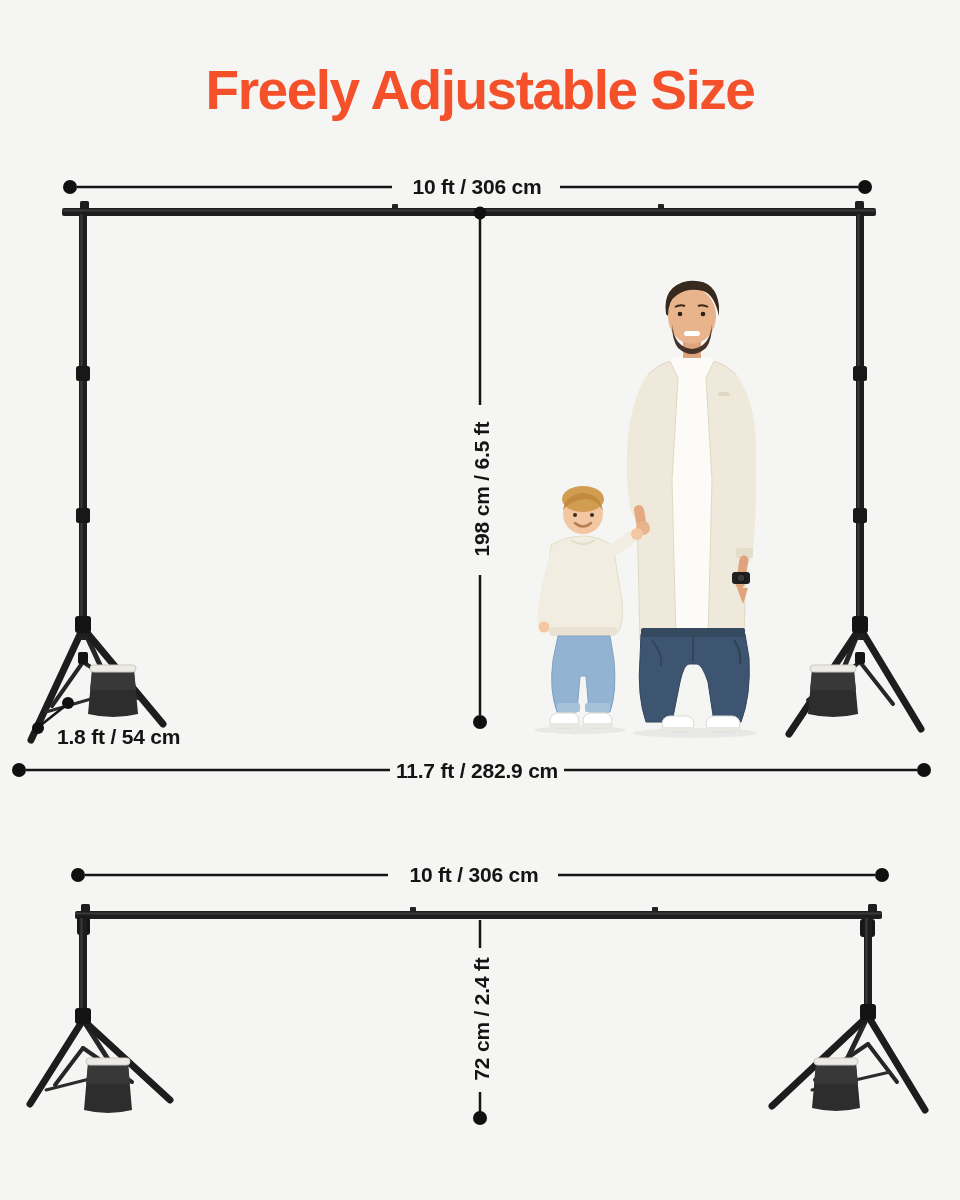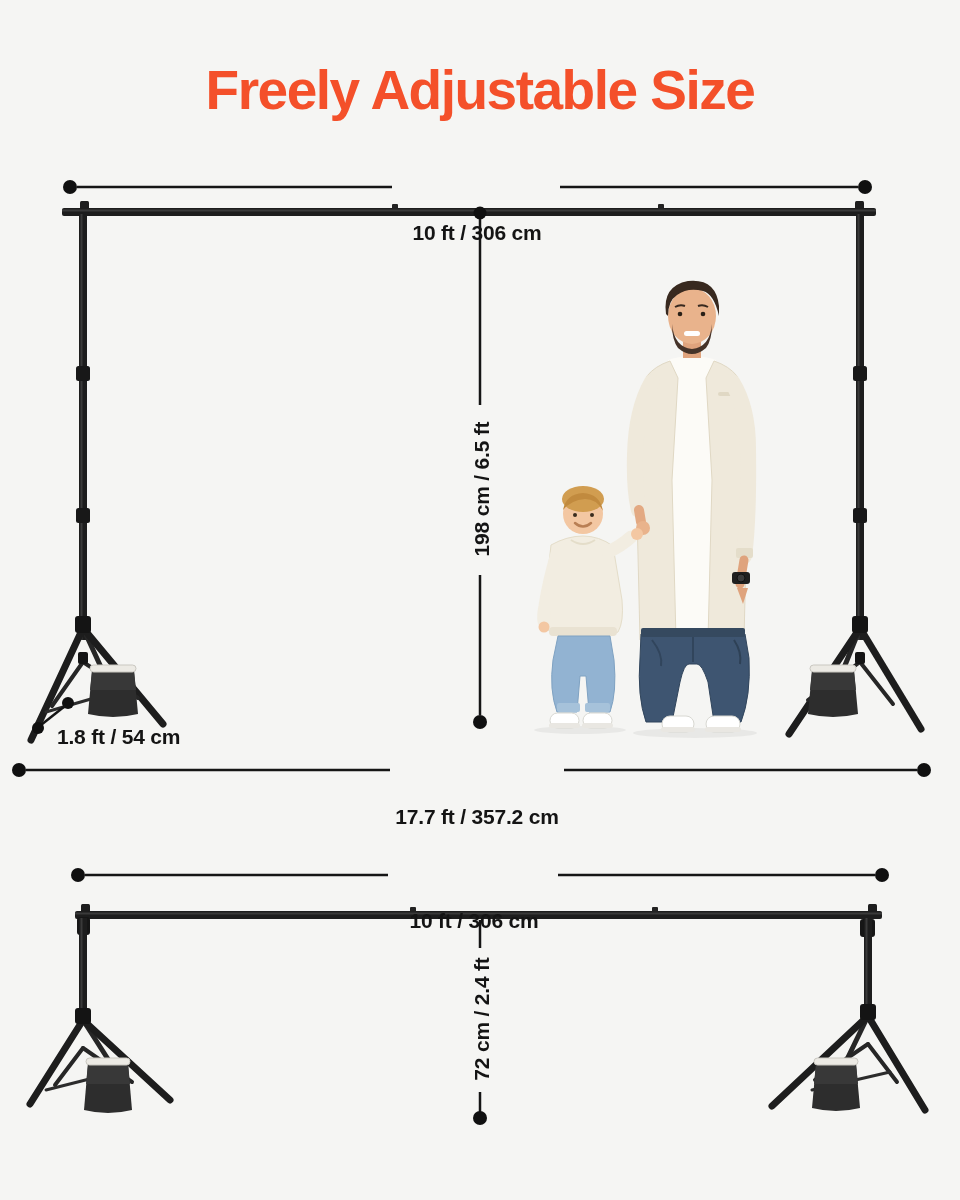--- a/index.html
+++ b/index.html
@@ -35,21 +35,20 @@
     position: absolute;
     font-weight: bold;
     font-size: 21px;
     letter-spacing: -0.2px;
     color: var(--color-ink, #141414);
     white-space: nowrap;
     line-height: 1;
   }
   .dim-center {
     transform: translate(-50%, -50%);
-    margin-top: 46px;
   }
   .dim-vert {
     transform: translate(-50%, -50%) rotate(-90deg);
   }
 </style>
 </head>
 <body>
 
 <div class="canvas">
 
@@ -285,19 +284,19 @@
       </g>
     </g>
   </svg>
 
   <div class="dim dim-center" style="left:477px; top:186px;">10 ft / 306 cm</div>
 
   <div class="dim dim-vert" style="left:481px; top:489px;">198 cm / 6.5 ft</div>
 
   <div class="dim" style="left:57px; top:726px;text-align:center;">1.8 ft / 54 cm</div>
 
-  <div class="dim dim-center" style="left:477px; top:770px;">17.7 ft / 357.2 cm</div>
+  <div class="dim dim-center" style="left:477px; top:770px;">11.7 ft / 282.9 cm</div>
 
   <div class="dim dim-center" style="left:474px; top:874px;">10 ft / 306 cm</div>
 
   <div class="dim dim-vert" style="left:481px; top:1019px;">72 cm / 2.4 ft</div>
 
 </div>
 
 </body></html>

